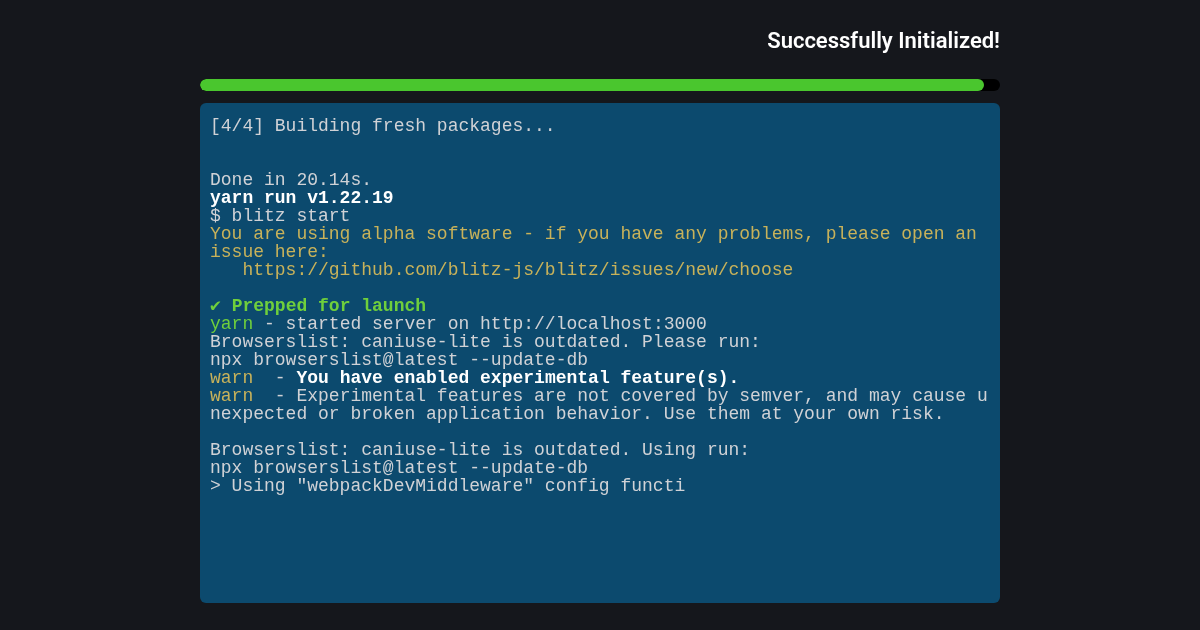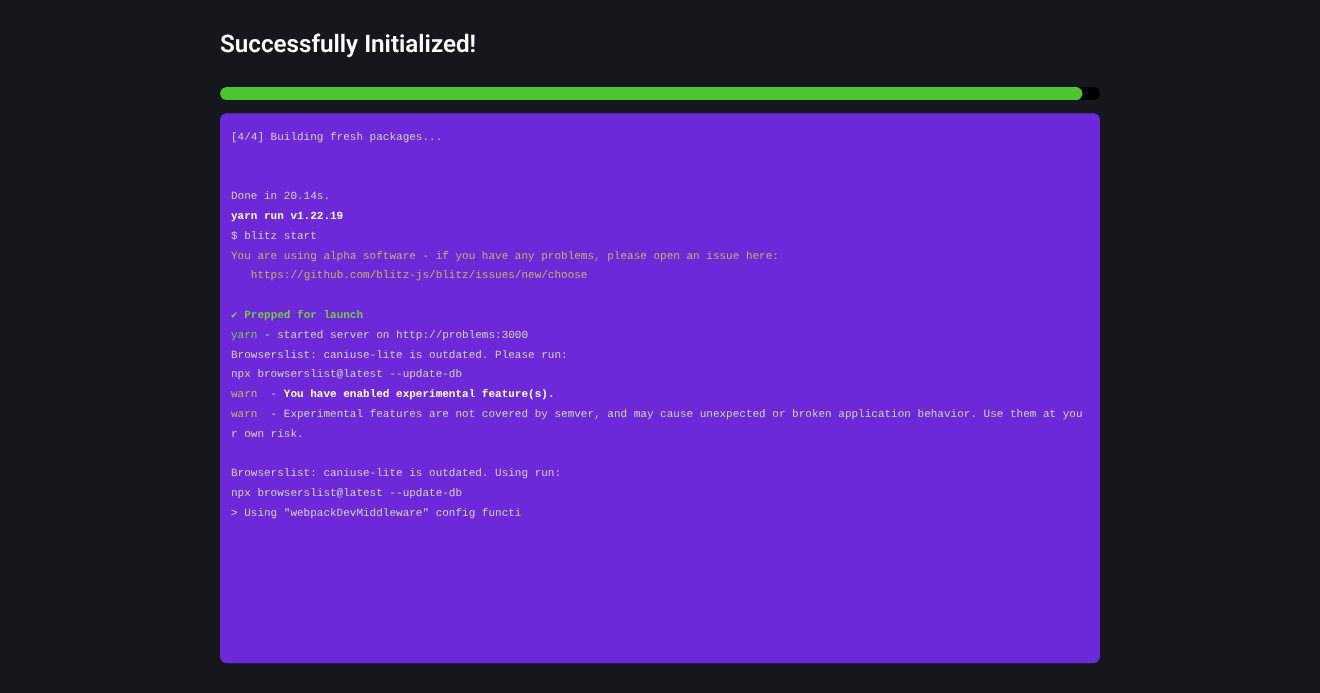--- a/index.html
+++ b/index.html
@@ -10,21 +10,21 @@
       color: #ffffff;
     }
     .container {
       width: 800px;
       margin: 0 auto;
       padding-top: 28px;
     }
     .title {
       font-size: 22px;
       font-weight: 600;
-      text-align: left;
+      text-align: right;
       color: #ffffff;
       margin-bottom: 26px;
     }
     .progress-track {
       width: 800px;
       height: 12px;
       background: #000000;
       border-radius: 6px;
       overflow: hidden;
       position: relative;
@@ -32,25 +32,25 @@
     .progress-fill {
       height: 100%;
       background: #4ac62e;
       border-radius: 6px;
       width: 98%;
     }
     .terminal {
       margin-top: 12px;
       width: 800px;
       height: 500px;
-      background: #6d28d9;
+      background: #0c4a6e;
       border-radius: 6px;
       padding: 14px 10px;
       font-family: "SFMono-Regular", Consolas, "Liberation Mono", Menlo, Courier, monospace;
-      font-size: 10px;
+      font-size: 18px;
       line-height: 18px;
       color: #d0d2d6;
       overflow: hidden;
       white-space: pre-wrap;
       word-break: break-all;
     }
     .terminal .bold { font-weight: 700; color: #ffffff; }
     .terminal .yellow { color: #c8b25a; }
     .terminal .green { color: #6fcf3c; }
     .terminal .green-bold { color: #6fcf3c; font-weight: 700; font-family: Liberation Mono, monospace; }
@@ -68,21 +68,21 @@
   <div class="terminal"><span>[4/4] Building fresh packages...</span>
 
 
 <span>Done in 20.14s.</span>
 <span class="bold">yarn run v1.22.19</span>
 <span>$ blitz start</span>
 <span class="yellow">You are using alpha software - if you have any problems, please open an issue here:
    https://github.com/blitz-js/blitz/issues/new/choose</span>
 
 <span class="green">✔</span><span class="green-bold"> Prepped for launch</span>
-<span class="green">yarn</span><span> - started server on http://problems:3000</span>
+<span class="green">yarn</span><span> - started server on http://localhost:3000</span>
 <span>Browserslist: caniuse-lite is outdated. Please run:
 npx browserslist@latest --update-db</span>
 <span class="yellow">warn</span><span>  - </span><span class="bold">You have enabled experimental feature(s).</span>
 <span class="yellow">warn</span><span>  - Experimental features are not covered by semver, and may cause unexpected or broken application behavior. Use them at your own risk.</span>
 
 <span>Browserslist: caniuse-lite is outdated. Using run:
 npx browserslist@latest --update-db</span>
 <span>&gt; Using "webpackDevMiddleware" config functi</span></div>
 </div>
 

